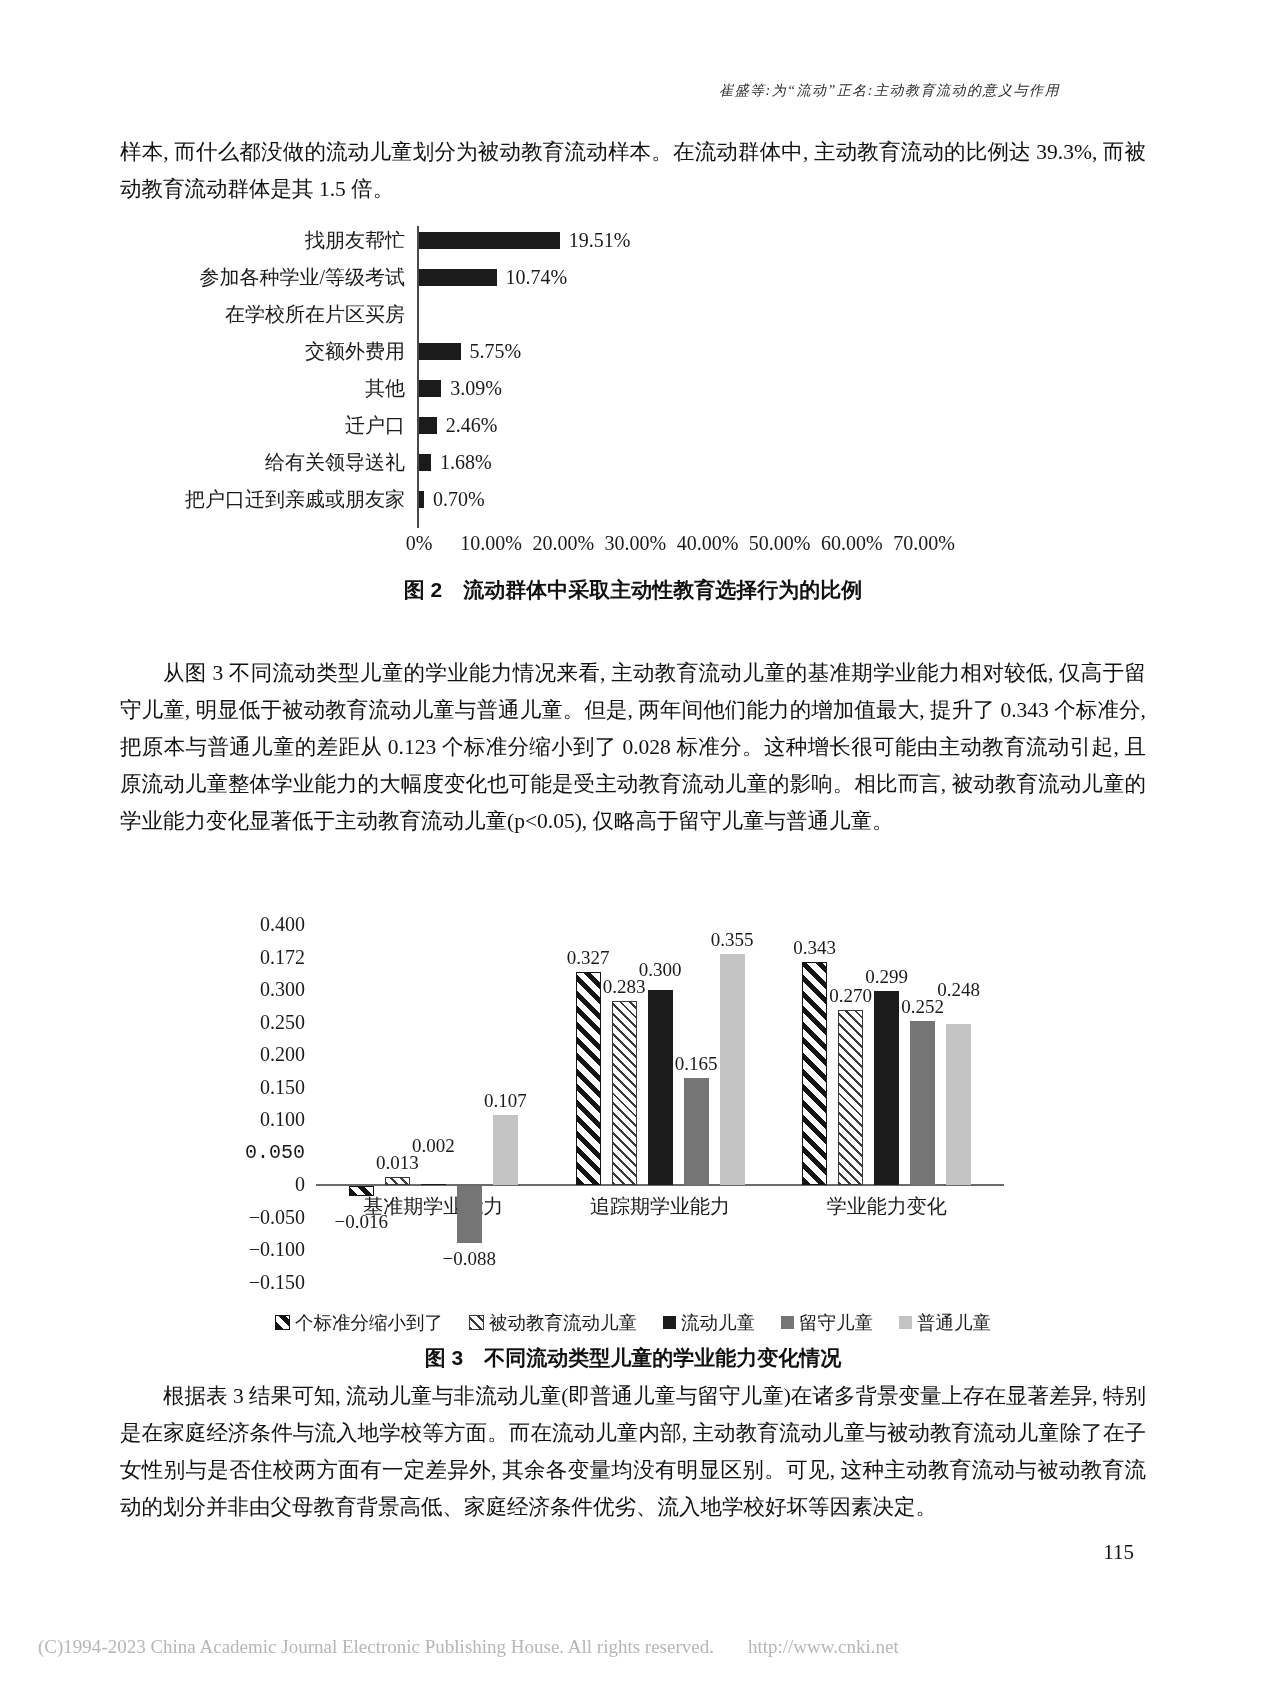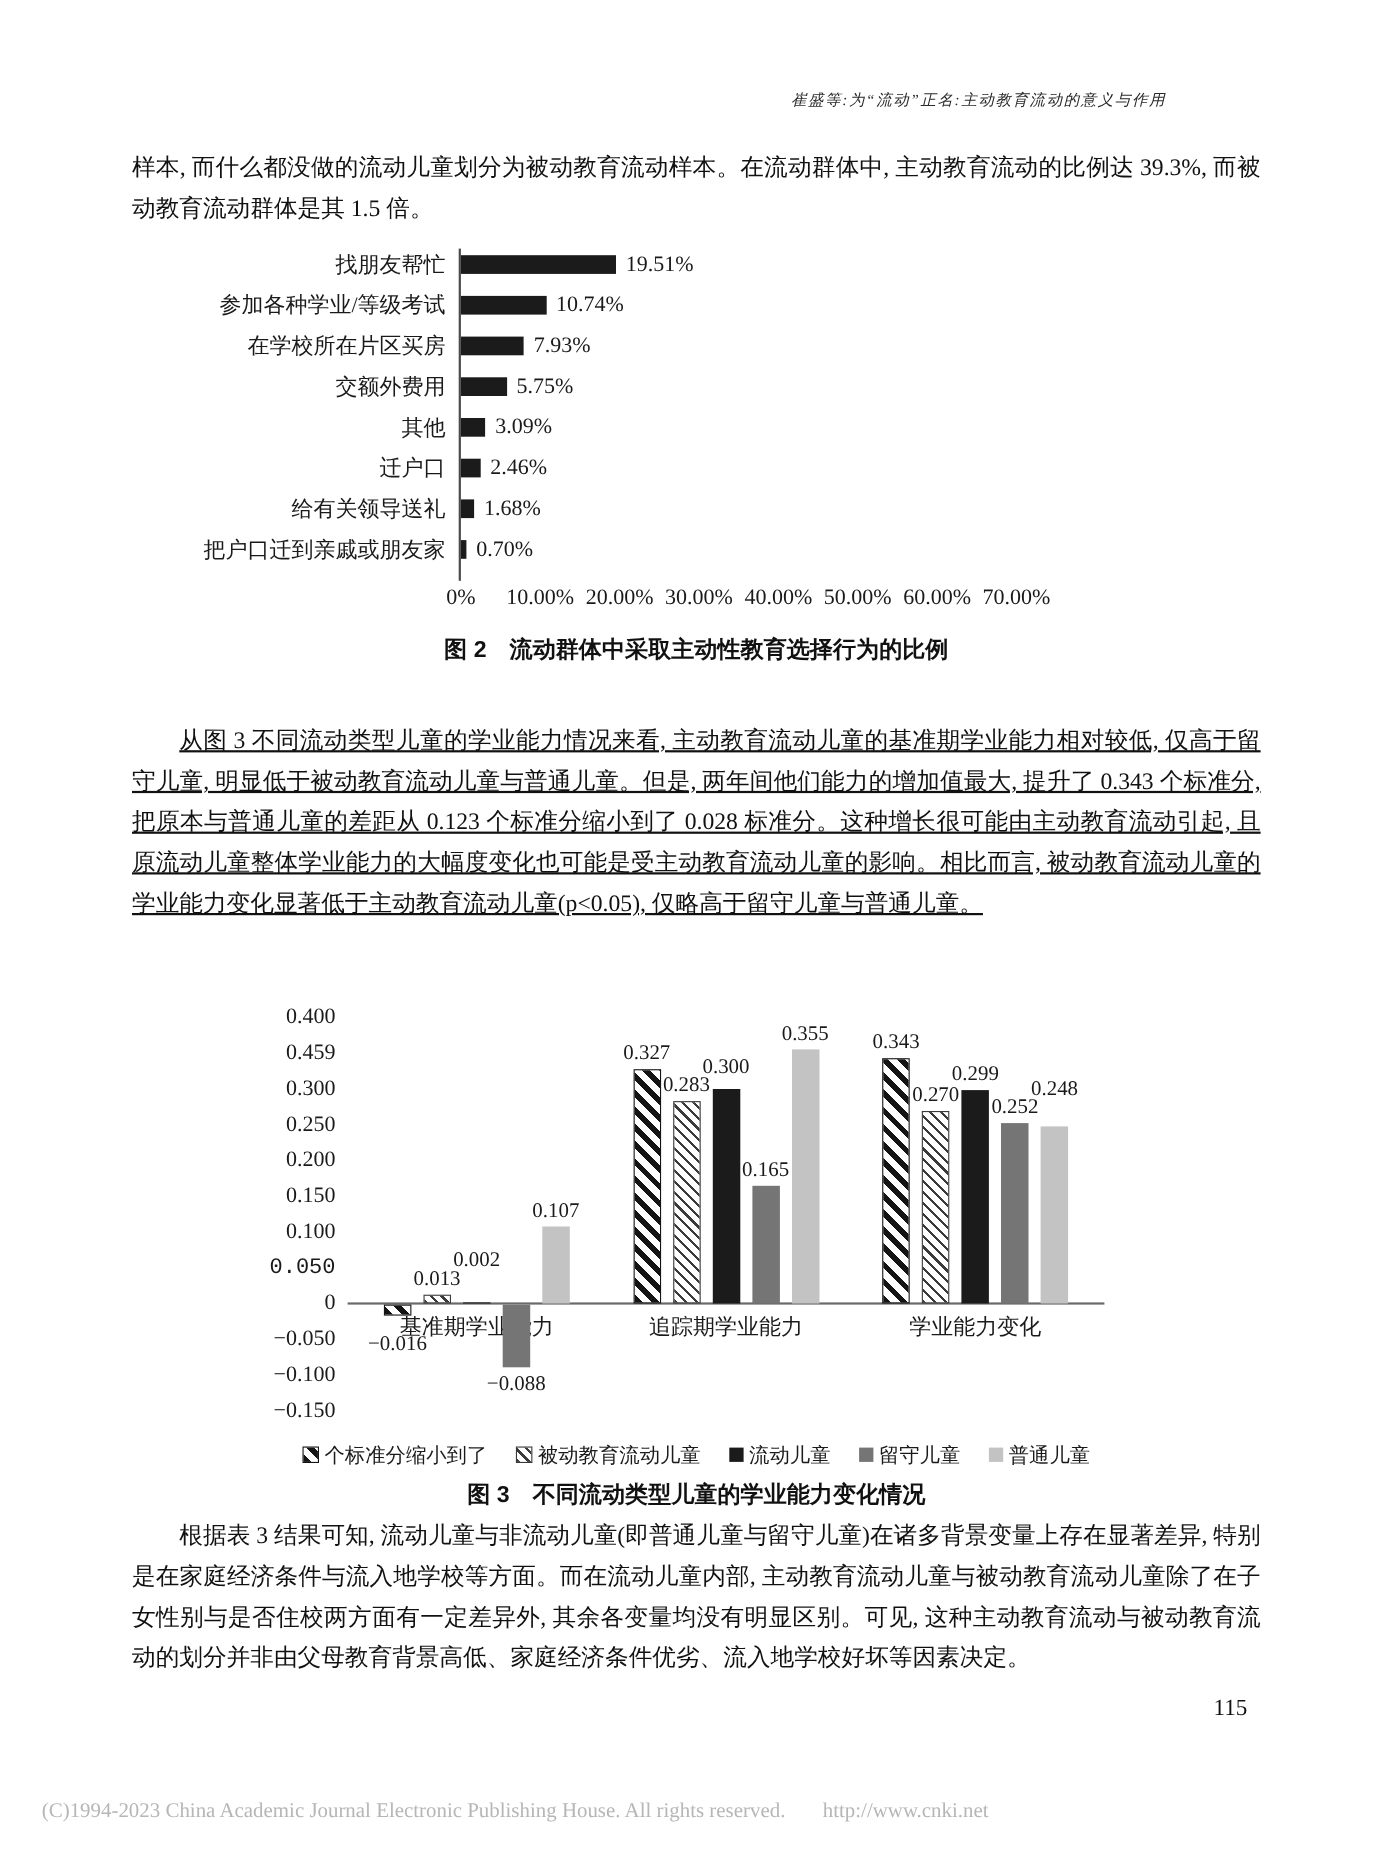--- a/index.html
+++ b/index.html
@@ -3,21 +3,21 @@
 <meta charset="utf-8">
 <style>
   html,body{margin:0;padding:0;background:#ffffff;}
   #page{position:relative;width:1266px;height:1700px;background:#ffffff;overflow:hidden;
         font-family:"Liberation Serif","DejaVu Serif",serif;color:#1a1a1a;}
   .running-header{position:absolute;top:82px;right:206px;font-size:14px;font-style:italic;
         color:#2a2a2a;letter-spacing:1.5px;}
   .para{position:absolute;left:120px;width:1026px;margin:0;font-size:21.5px;line-height:37px;
         text-align:justify;color:#111;}
   .p1{top:134px;}
-  .p2{top:655px;text-indent:2em;text-decoration:underline;}
+  .p2{top:655px;text-indent:2em;}
   .p3{top:1378px;text-indent:2em;}
   .fig{position:absolute;left:120px;width:1026px;margin:0;}
   .fig2{top:222px;}
   .fig3{top:898px;height:492px;}
   .caption{text-align:center;font-family:"Liberation Sans","DejaVu Sans",sans-serif;
         font-weight:bold;font-size:21px;color:#111;}
   .fig2 .caption{margin-top:14px;}
   
   .c1-plot{position:relative;}
   .c1-row{display:flex;align-items:center;height:37px;}
@@ -71,24 +71,20 @@
           </div>
           <div class="c1-row">
             <div class="c1-label">参加各种学业/等级考试</div>
             <div class="c1-bararea">
               <div class="c1-bar" style="width: 77.5px; background: rgb(27, 27, 27);"></div>
               <div class="c1-val">10.74%</div>
             </div>
           </div>
           <div class="c1-row">
             <div class="c1-label">在学校所在片区买房</div>
-            <div class="c1-bararea">
-              <div class="c1-bar" style="width: 57.2px; background: rgb(27, 27, 27);"></div>
-              <div class="c1-val">7.93%</div>
-            </div>
           </div>
           <div class="c1-row">
             <div class="c1-label">交额外费用</div>
             <div class="c1-bararea">
               <div class="c1-bar" style="width: 41.5px; background: rgb(27, 27, 27);"></div>
               <div class="c1-val">5.75%</div>
             </div>
           </div>
           <div class="c1-row">
             <div class="c1-label">其他</div>
@@ -132,21 +128,21 @@
         </div>
       </div>
     <figcaption class="caption">图 2　流动群体中采取主动性教育选择行为的比例</figcaption>
   </figure>
 
   <p class="para p2">从图 3 不同流动类型儿童的学业能力情况来看, 主动教育流动儿童的基准期学业能力相对较低, 仅高于留守儿童, 明显低于被动教育流动儿童与普通儿童。但是, 两年间他们能力的增加值最大, 提升了 0.343 个标准分, 把原本与普通儿童的差距从 0.123 个标准分缩小到了 0.028 标准分。这种增长很可能由主动教育流动引起, 且原流动儿童整体学业能力的大幅度变化也可能是受主动教育流动儿童的影响。相比而言, 被动教育流动儿童的学业能力变化显著低于主动教育流动儿童(p&lt;0.05), 仅略高于留守儿童与普通儿童。</p>
 
   <figure class="fig fig3">
     <div id="chart2" class="c2-area">
         <div class="c2-ytick" style="top: 15px;">0.400</div>
-        <div class="c2-ytick" style="top: 47.5px;">0.459</div>
+        <div class="c2-ytick" style="top: 47.5px;">0.172</div>
         <div class="c2-ytick" style="top: 80px;">0.300</div>
         <div class="c2-ytick" style="top: 112.5px;">0.250</div>
         <div class="c2-ytick" style="top: 145px;">0.200</div>
         <div class="c2-ytick" style="top: 177.5px;">0.150</div>
         <div class="c2-ytick" style="top: 210px;">0.100</div>
         <div class="c2-ytick" style="top: 242.5px; font-family: Liberation Mono, monospace;">0.050</div>
         <div class="c2-ytick" style="top: 275px;">0</div>
         <div class="c2-ytick" style="top: 307.5px;">−0.050</div>
         <div class="c2-ytick" style="top: 340px;">−0.100</div>
         <div class="c2-ytick" style="top: 372.5px;">−0.150</div>

